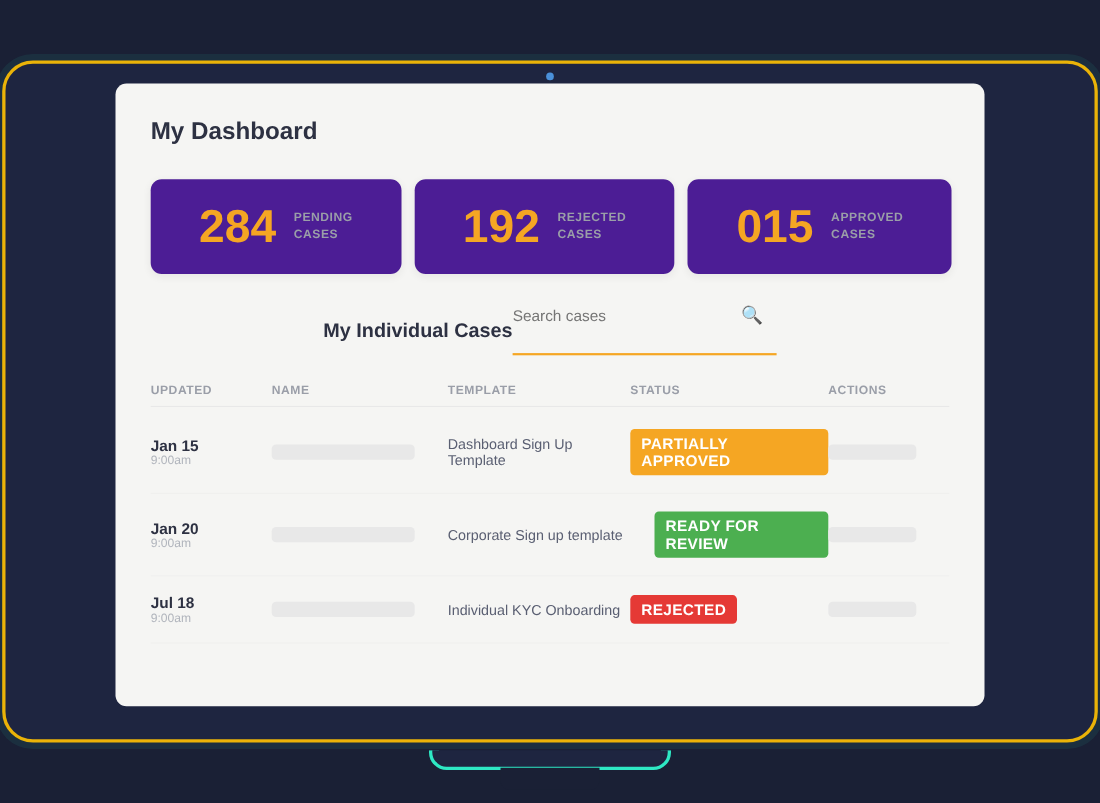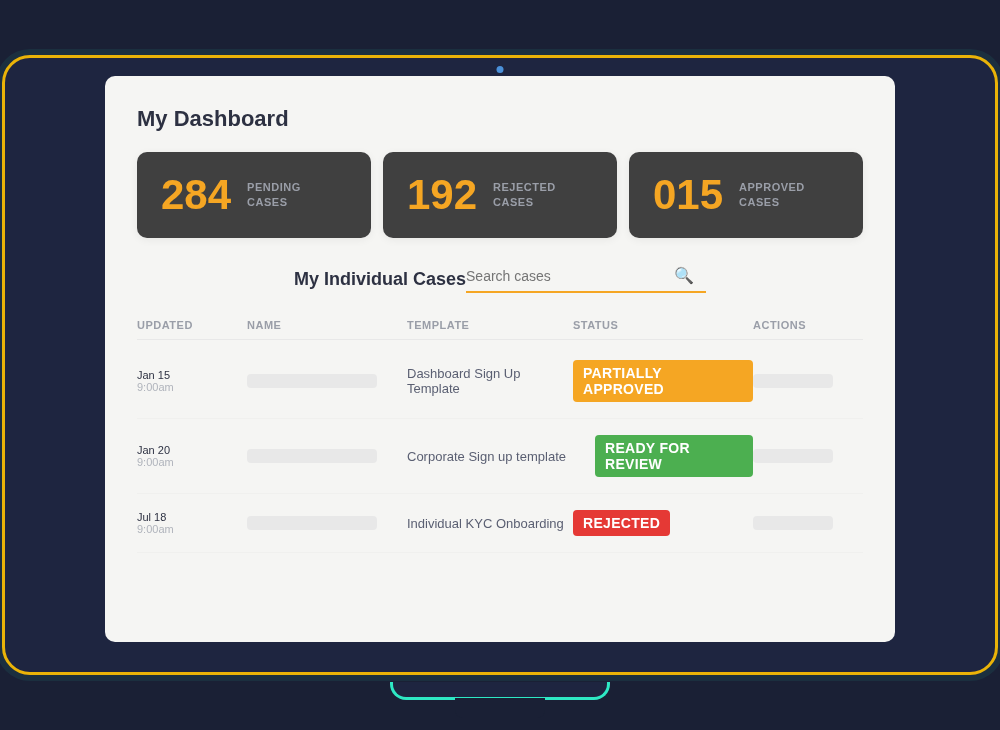--- a/index.html
+++ b/index.html
@@ -81,28 +81,29 @@
       margin-bottom: 20px;
     }
 
     .stats-row {
       display: flex;
       gap: 12px;
       margin-bottom: 28px;
     }
 
     .stat-card {
-      background: #404040;
+      background: #4c1d95;
       border-radius: 10px;
-      padding: 22px 24px;
+      padding: 22px 44px;
       display: flex;
       align-items: center;
       gap: 16px;
       flex: 1;
       box-shadow: 0 2px 8px rgba(0,0,0,0.06);
+      margin-top: 11px;
     }
 
     .stat-number {
       font-size: 42px;
       font-weight: 700;
       color: #f5a623;
       line-height: 1;
     }
 
     .stat-label {
@@ -124,21 +125,21 @@
     .section-title {
       font-size: 18px;
       font-weight: 600;
       color: #2d3142;
     }
 
     .search-box {
       display: flex;
       align-items: center;
       border-bottom: 2px solid #f5a623;
-      padding-bottom: 6px;
+      padding-bottom: 24px;
       width: 240px;
       gap: 8px;
     }
 
     .search-input {
       border: none;
       background: transparent;
       outline: none;
       font-size: 14px;
       color: #9a9ea8;
@@ -173,22 +174,22 @@
       border-bottom: 1px solid #f0f0ee;
       align-items: center;
     }
 
     .date-cell {
       display: flex;
       flex-direction: column;
     }
 
     .date-main {
-      font-size: 11px;
-      font-weight: 400;
+      font-size: 14px;
+      font-weight: 700;
       color: #2d3142;
     }
 
     .date-time {
       font-size: 11px;
       color: #b0b4bc;
     }
 
     .name-placeholder {
       height: 14px;

